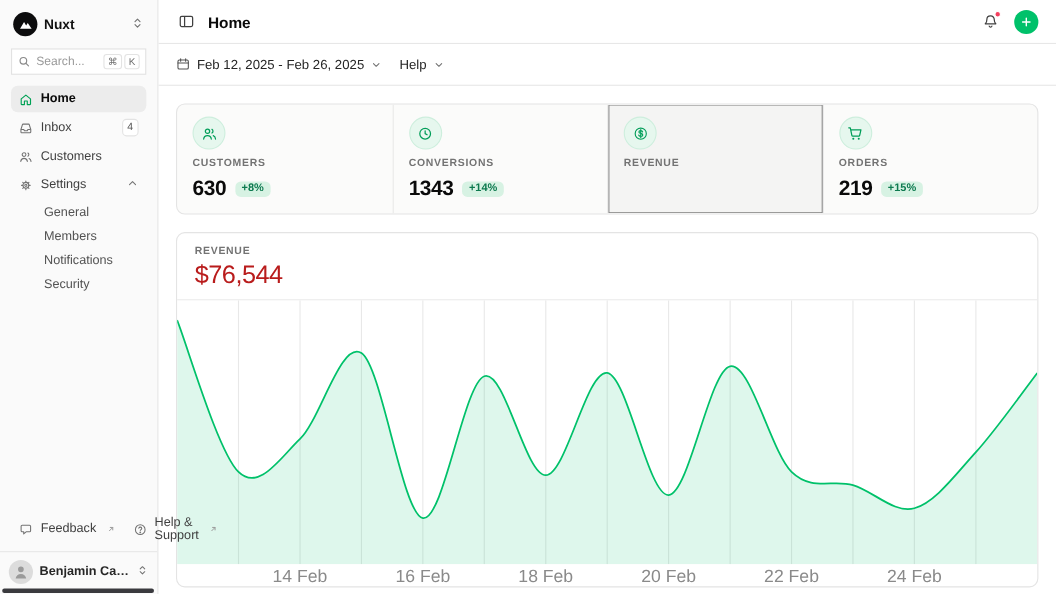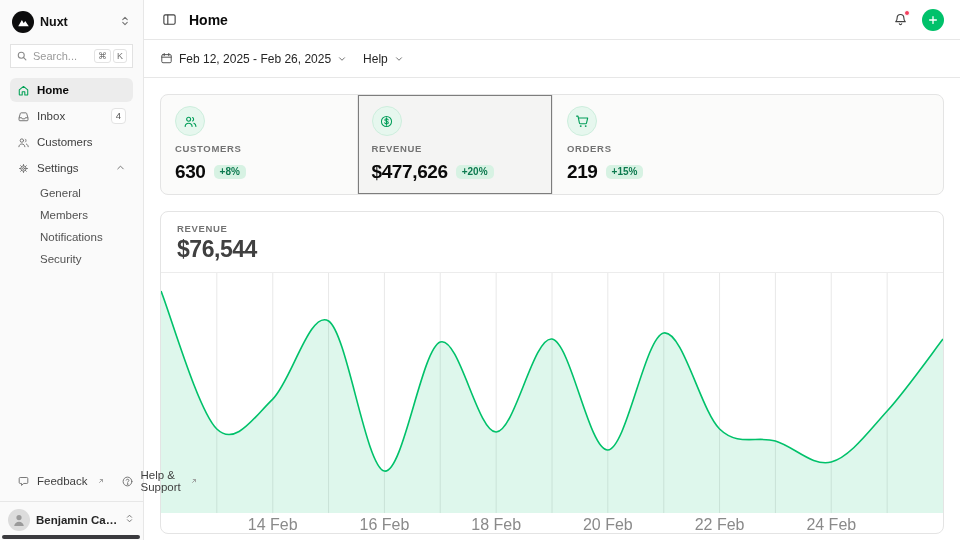--- a/index.html
+++ b/index.html
@@ -49,21 +49,21 @@
 .stat:first-child{border-left:none}
 .stat.selected{box-shadow:inset 0 0 0 1px #7d7d7d;background:#f4f4f3}
 .stat-ic{width:30px;height:30px;border-radius:50%;background:#e6f7ee;border:1px solid #cdeedd;display:flex;align-items:center;justify-content:center;color:#009d58}
 .cap{font-size:9.5px;letter-spacing:.07em;color:#737373;font-weight:600}
 .stat-vrow{display:flex;align-items:center;gap:8px}
 .stat-value{font-size:19px;font-weight:800;letter-spacing:-.02em;color:#0a0a0a}
 .delta{font-size:10px;font-weight:700;color:#0d7a4f;background:#d7f2e3;padding:2px 6px;border-radius:5px;line-height:1}
 
 .chart-card{margin-top:16px;flex:1;min-height:0;border:1px solid #e4e4e4;border-radius:8px;background:#fff;display:flex;flex-direction:column;overflow:hidden}
 .chart-hd{padding:11px 16px 9px;border-bottom:1px solid #ececec}
-.chart-value{font-size:23px;font-weight:700;letter-spacing:-.02em;color:#404040;margin-top:2px}
+.chart-value{font-size:23px;font-weight:400;letter-spacing:-.02em;color:#b91c1c;margin-top:2px}
 .chart-area{flex:1;min-height:0}
 .chart-area svg{width:100%;height:100%;display:block}
 .x-ticks{position:relative;height:20px}
 .x-ticks span{position:absolute;top:3px;transform:translateX(-50%);font-size:16px;color:#8a8a8a;white-space:nowrap}
 </style>
 </head>
 <body>
 
 <div class="app">
 
@@ -282,33 +282,42 @@
                 <path d="M11.6 9.9c1.3.5 2.1 1.7 2.2 3.3"></path>
               </svg>
           </span>
           <span class="cap">CUSTOMERS</span>
           <span class="stat-vrow">
             <span class="stat-value">630</span>
             <span class="delta">+8%</span>
           </span>
         </button>
 
+        <button class="stat">
+          <span class="stat-ic">
+            <svg width="15" height="15" viewBox="0 0 16 16" fill="none" stroke="currentColor" stroke-width="1.2" stroke-linecap="round" stroke-linejoin="round">
+                <circle cx="8" cy="8" r="5.2"></circle>
+                <path d="M8 5.2V8l1.9 1.1"></path>
+              </svg>
+          </span>
+          <span class="cap">CONVERSIONS</span>
+          <span class="stat-vrow">
+            <span class="stat-value">1343</span>
+            <span class="delta">+14%</span>
+          </span>
+        </button>
 
         <button class="stat selected">
           <span class="stat-ic">
             <svg width="15" height="15" viewBox="0 0 16 16" fill="none" stroke="currentColor" stroke-width="1.1" stroke-linecap="round">
                 <circle cx="8" cy="8" r="5.4"></circle>
                 <path d="M9.8 6.4c-.2-.8-.9-1.3-1.8-1.3-1 0-1.8.5-1.8 1.3 0 .7.6 1.1 1.8 1.3 1.3.3 2 .7 2 1.5 0 .8-.9 1.4-2 1.4-1 0-1.8-.5-2-1.3M8 4v8"></path>
               </svg>
           </span>
           <span class="cap">REVENUE</span>
-          <span class="stat-vrow">
-            <span class="stat-value">$477,626</span>
-            <span class="delta">+20%</span>
-          </span>
         </button>
 
         <button class="stat">
           <span class="stat-ic">
             <svg width="15" height="15" viewBox="0 0 16 16" fill="none" stroke="currentColor" stroke-width="1.2" stroke-linecap="round" stroke-linejoin="round">
                 <path d="M1.7 2.3h1.5l1.5 7.3a1 1 0 0 0 1 .8h5.6a1 1 0 0 0 1-.8l1.2-5.3H4"></path>
                 <circle cx="6.1" cy="12.9" r="1" fill="currentColor" stroke="none"></circle>
                 <circle cx="11.4" cy="12.9" r="1" fill="currentColor" stroke="none"></circle>
               </svg>
           </span>

